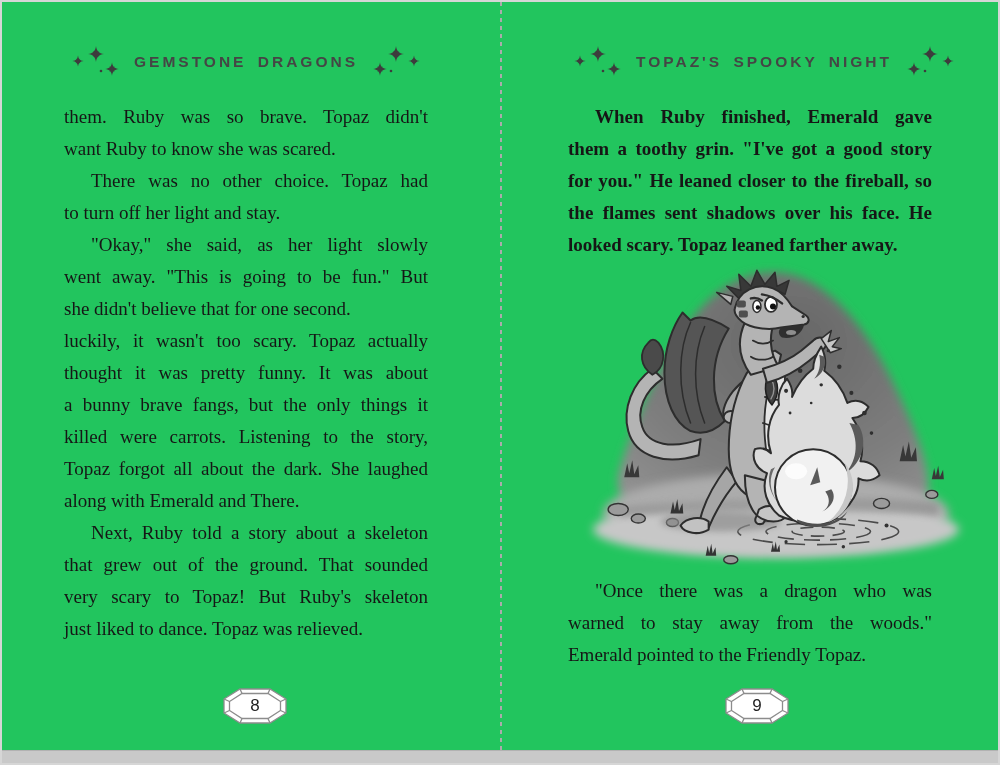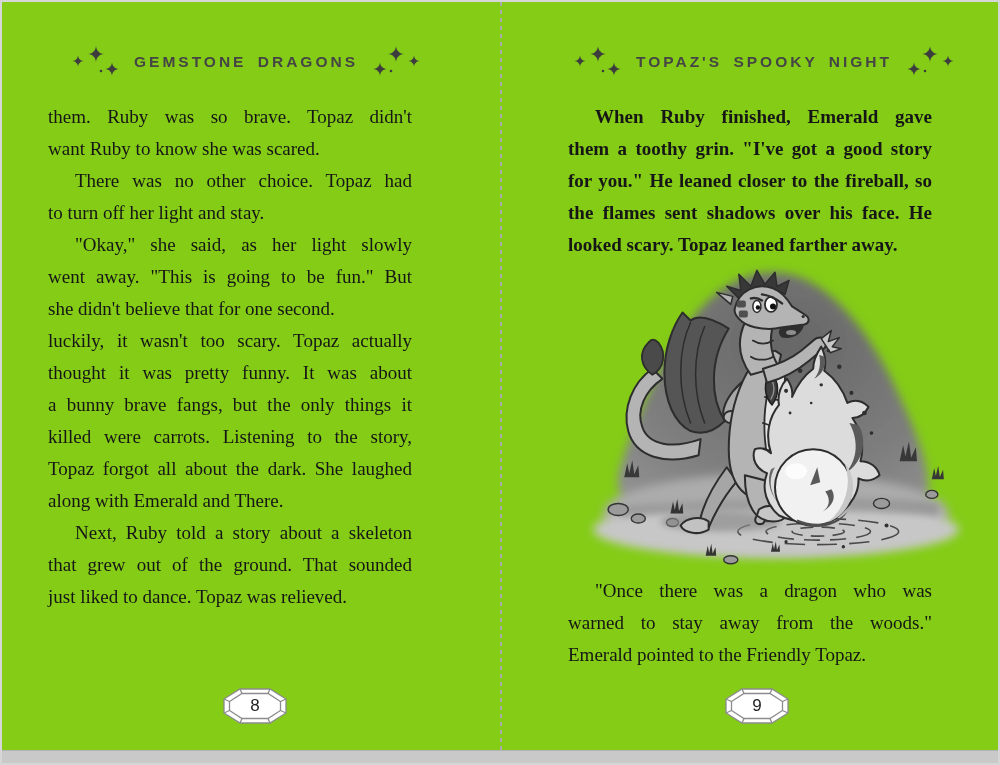--- a/index.html
+++ b/index.html
@@ -1,19 +1,19 @@
 <!DOCTYPE html>
 <html><head>
 <meta charset="utf-8">
 <style>
   html,body{margin:0;padding:0;background:#ffffff;}
   .sheet{
     position:relative;
     width:1000px;height:765px;
-    background:#84cc16;
+    background:#22c55e;
     border:2px solid #d6d6d6;
     box-sizing:border-box;
     overflow:hidden;
     font-family:"Liberation Serif", serif;
     color:#161616;
   }
   .bottom-edge{
     position:absolute;left:0;right:0;bottom:0;height:12px;
     background:#c9c9c9;border-top:1px solid #b2b2b2;
   }
@@ -29,21 +29,21 @@
     color:#454545;white-space:nowrap;
   }
   .page-header.left{left:62px;}
   .page-header.right{left:580px;}
   .sparkles{flex:0 0 auto;}
   .sparkles.mirror{transform:scaleX(-1);}
   .text-col{
     position:absolute;width:364px;
     font-size:19px;line-height:32px;
   }
-  .text-col.left{left:46px;top:99px;}
+  .text-col.left{left:62px;top:99px;}
   .text-col.right-top{left:566px;top:99px;font-weight:bold;}
   .text-col.right-bottom{left:566px;top:573px;}
   .line{text-align:justify;text-align-last:justify;}
   .line.last{text-align-last:left;}
   .line.indent{text-indent:27px;}
   .illustration{position:absolute;left:578px;top:260px;width:392px;height:308px;}
   .badge{position:absolute;top:684px;width:72px;height:40px;}
   .badge.left{left:217px;}
   .badge.right{left:719px;}
   .badge svg{position:absolute;inset:0;}
@@ -102,20 +102,21 @@
       <div class="line">went away. "This is going to be fun." But</div>
       <div class="line last">she didn't believe that for one second.</div>
       <div class="line">luckily, it wasn't too scary. Topaz actually</div>
       <div class="line">thought it was pretty funny. It was about</div>
       <div class="line">a bunny brave fangs, but the only things it</div>
       <div class="line">killed were carrots. Listening to the story,</div>
       <div class="line">Topaz forgot all about the dark. She laughed</div>
       <div class="line last">along with Emerald and There.</div>
       <div class="line indent">Next, Ruby told a story about a skeleton</div>
       <div class="line">that grew out of the ground. That sounded</div>
+      <div class="line">very scary to Topaz! But Ruby's skeleton</div>
       <div class="line last">just liked to dance. Topaz was relieved.</div>
     </div>
 
   <div class="badge left">
     <svg viewBox="0 0 72 40">
       <g fill="none" stroke="#8c8c8c" stroke-width="1.3">
         <path d="M21,3 L51,3 L67,13 L67,27 L51,37 L21,37 L5,27 L5,13 Z" fill="#ffffff"></path>
         <path d="M23,7.5 L49,7.5 L61.5,15.5 L61.5,24.5 L49,32.5 L23,32.5 L10.5,24.5 L10.5,15.5 Z"></path>
         <path d="M21,3 L23,7.5 M51,3 L49,7.5 M67,13 L61.5,15.5 M67,27 L61.5,24.5 M51,37 L49,32.5 M21,37 L23,32.5 M5,27 L10.5,24.5 M5,13 L10.5,15.5"></path>
       </g>

